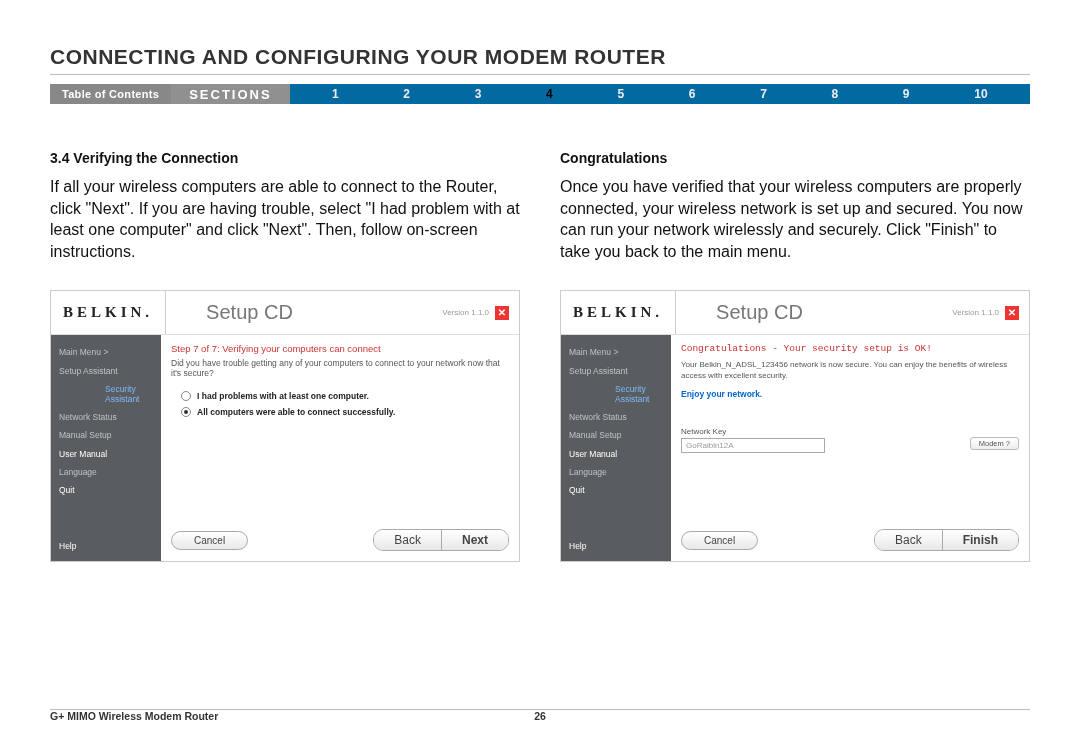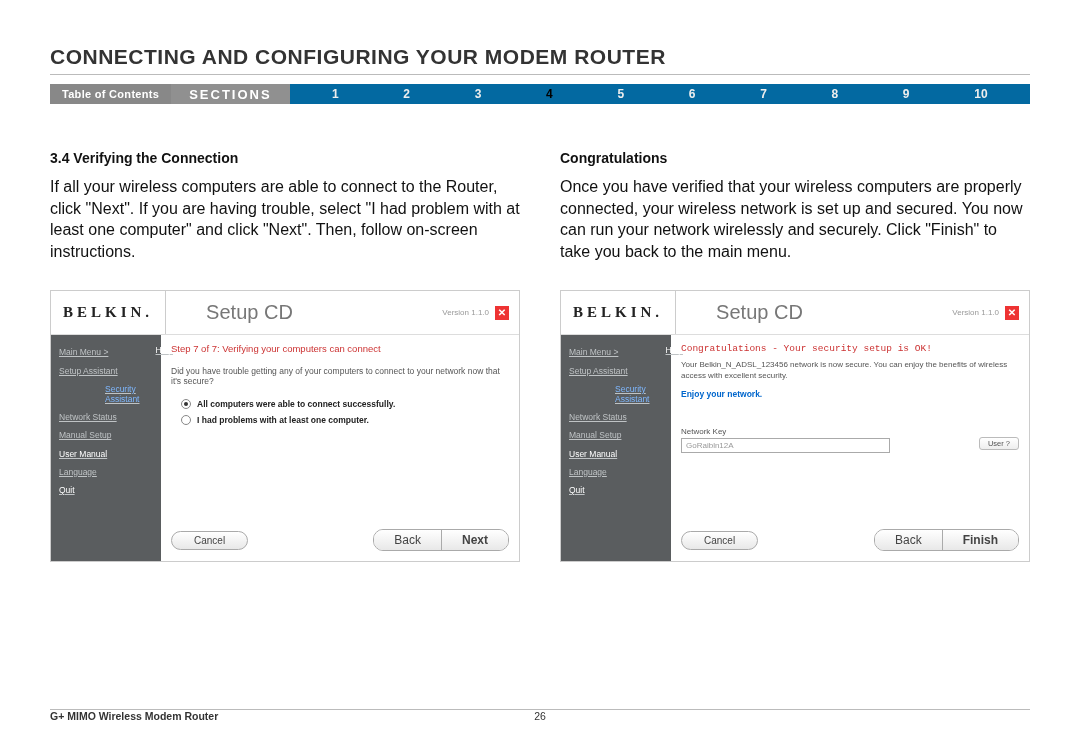--- a/index.html
+++ b/index.html
@@ -145,43 +145,42 @@
     flex: 1;
     display: flex;
     min-height: 0;
   }
   .sidebar {
     width: 110px;
     background: #5a5d5f;
     color: #bfc3c5;
     font-size: 8.5px;
     display: flex;
-    flex-direction: row;
+    flex-direction: column;
     line-height: 1.2;
-    text-decoration: underline;
   }
   .side-top { flex: 1; padding: 8px 8px; }
   .side-item { padding: 4px 0; }
   .side-item.bright { color: #fff; }
   .side-item.sel { color: #7fb8ff; margin-left: 46px; }
   .side-bottom { padding: 10px 8px; }
   .main-pane {
     flex: 1;
     padding: 8px 10px 8px 10px;
     font-size: 9px;
     color: #333;
     position: relative;
     display: flex;
     flex-direction: column;
   }
   .step-title {
     color: #c33;
     font-size: 9.5px;
     font-weight: normal;
-    margin-bottom: 12px;
+    margin-bottom: 4px;
   }
   .step-sub {
     font-size: 8.5px;
     color: #555;
     margin-bottom: 10px;
   }
   .radio-row {
     display: flex;
     align-items: center;
     gap: 6px;
@@ -226,21 +225,21 @@
   .nk-label {
     font-size: 8px;
     color: #555;
     margin-bottom: 2px;
   }
   .nk-box {
     border: 1px solid #aaa;
     padding: 2px 4px;
     font-size: 8px;
     color: #999;
-    width: 209px;
+    width: 144px;
     background: #fff;
   }
   .print-btn {
     position: absolute;
     right: 10px;
     top: 102px;
     border: 1px solid #bbb;
     border-radius: 3px;
     font-size: 7.5px;
     padding: 1px 8px;
@@ -285,21 +284,21 @@
     position: absolute;
     left: 50px; right: 50px; bottom: 34px;
     border-top: 1px solid #bbb;
     padding-top: 0;
     display: flex;
     justify-content: space-between;
     font-size: 10.5px;
     color: #333;
   }
   .footer .fname { font-weight: bold; }
-  .footer .pnum { font-weight: normal; position:absolute; left:50%; transform:translateX(-50%); }
+  .footer .pnum { font-weight: bold; position:absolute; left:50%; transform:translateX(-50%); }
 </style>
 </head>
 <body>
 
 <div class="page-title">CONNECTING AND CONFIGURING YOUR MODEM ROUTER</div>
 <div class="divider-line"></div>
 
 <div class="nav-bar">
   <div class="nav-toc">Table of Contents</div>
   <div class="nav-sections">SECTIONS</div>
@@ -342,26 +341,26 @@
               <div class="side-item ">Language</div>
               <div class="side-item bright">Quit</div>
             </div>
           <div class="side-bottom side-item bright">Help</div>
         </div>
         <div class="main-pane">
           <div class="step-title">Step 7 of 7: Verifying your computers can connect</div>
           <div class="step-sub">Did you have trouble getting any of your computers to connect to your network now that it's secure?</div>
           <div id="left-radios">
               <div class="radio-row">
+                <span class="radio-dot"></span>
+                <span>I had problems with at least one computer.</span>
+              </div>
+              <div class="radio-row">
                 <span class="radio-dot filled"></span>
                 <span>All computers were able to connect successfully.</span>
-              </div>
-              <div class="radio-row">
-                <span class="radio-dot"></span>
-                <span>I had problems with at least one computer.</span>
               </div>
             </div>
           <div class="btn-row">
             <div class="pill-btn">Cancel</div>
             <div class="pill-group">
               <div class="pill-half">Back</div>
               <div class="pill-half bold">Next</div>
             </div>
           </div>
         </div>
@@ -393,21 +392,21 @@
               <div class="side-item bright">Quit</div>
             </div>
           <div class="side-bottom side-item bright">Help</div>
         </div>
         <div class="main-pane">
           <div class="congrats-title">Congratulations - Your security setup is OK!</div>
           <div class="congrats-desc">Your Belkin_N_ADSL_123456 network is now secure. You can enjoy the benefits of wireless access with excellent security.</div>
           <div class="enjoy">Enjoy your network.</div>
           <div class="nk-label">Network Key</div>
           <div class="nk-box">GoRaibln12A</div>
-          <div class="print-btn">User ?</div>
+          <div class="print-btn">Modem ?</div>
           <div class="btn-row">
             <div class="pill-btn">Cancel</div>
             <div class="pill-group">
               <div class="pill-half">Back</div>
               <div class="pill-half bold">Finish</div>
             </div>
           </div>
         </div>
       </div>
     </div>

